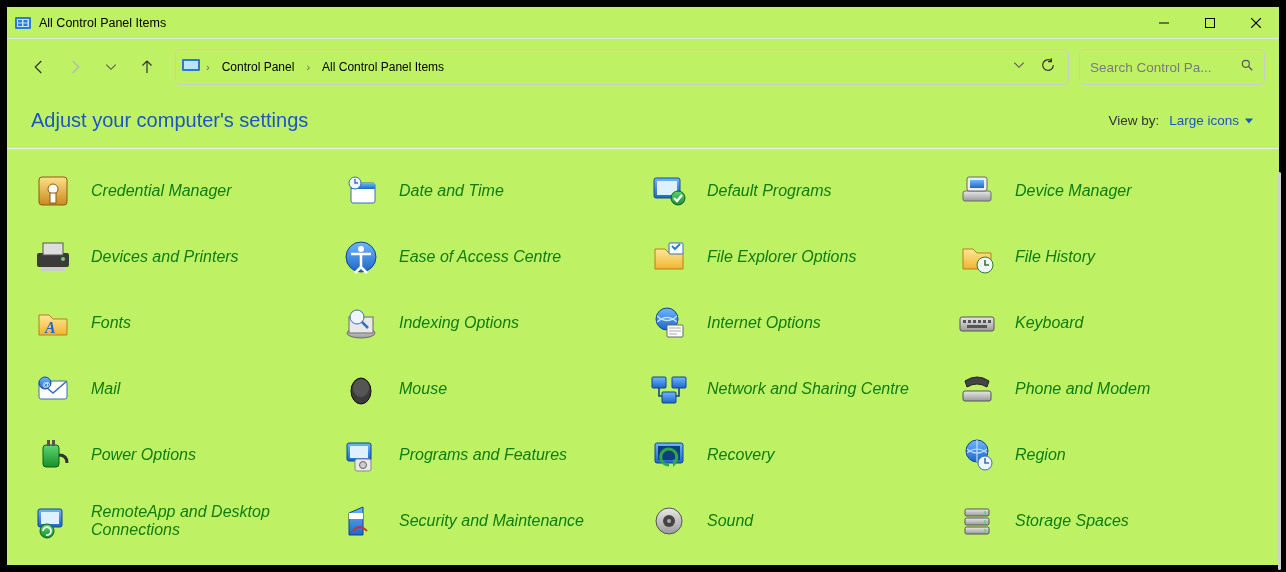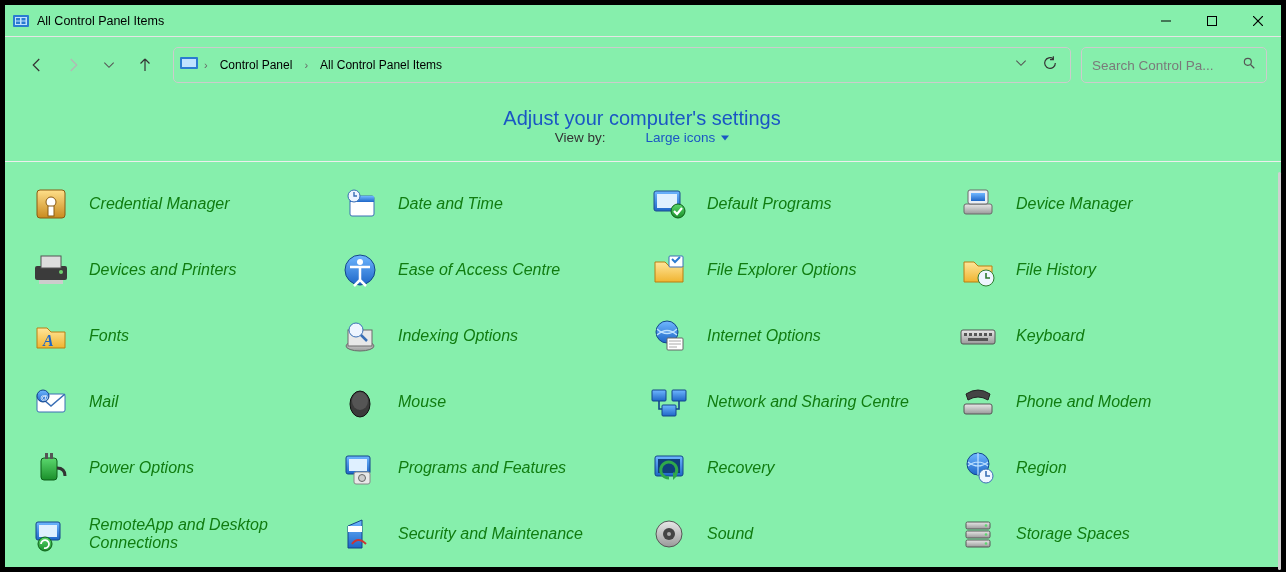--- a/index.html
+++ b/index.html
@@ -1,42 +1,42 @@
 <!DOCTYPE html>
 <html><head>
 <meta charset="utf-8">
 <style>
   * { box-sizing: border-box; margin: 0; padding: 0; }
   html, body { width: 1286px; height: 572px; overflow: hidden; font-family: "Segoe UI", Arial, sans-serif; background: #fff; color: #000; }
-  .window { width: 1286px; height: 572px; border: 5px solid #000000; display: flex; flex-direction: column; background: #86efac; }
+  .window { width: 1286px; height: 572px; border: 7px solid #000000; display: flex; flex-direction: column; background: #bef264; }
   
   .titlebar { height: 32px; display: flex; align-items: center; justify-content: space-between; padding: 0 0 0 8px; border-bottom: 1px solid #e5e5e5; }
   .titlebar-left { display: flex; align-items: center; gap: 8px; }
   .titlebar-icon { width: 16px; height: 16px; }
   .titlebar-title { font-size: 12.5px; }
   .win-controls { display: flex; }
   .win-btn { width: 46px; height: 31px; display: flex; align-items: center; justify-content: center; }
   .win-btn svg { display: block; }
   
   .navbar { height: 56px; display: flex; align-items: center; gap: 10px; padding: 0 14px; }
   .nav-arrows { display: flex; align-items: center; }
   .nav-btn { width: 36px; height: 36px; display: flex; align-items: center; justify-content: center; color: #666; }
   .address { flex: 1; height: 36px; border: 1px solid #ccc; border-radius: 5px; display: flex; align-items: center; gap: 6px; padding: 0 6px; }
   .address .crumb { font-size: 12px; padding: 3px 6px; }
   .address .chev { color: #666; font-size: 11px; }
   .addr-right { margin-left: auto; display: flex; align-items: center; gap: 14px; padding-right: 6px; color: #555; }
   .searchbox { width: 186px; height: 36px; border: 1px solid #ccc; border-radius: 5px; display: flex; align-items: center; padding: 0 10px; gap: 8px; color: #666; }
   .searchbox input { border: none; outline: none; width: 100%; font-size: 13.5px; color: #333; background: transparent; }
   .searchbox input::placeholder { color: #7a7a7a; }
   
-  .content-header { display: flex; align-items: center; justify-content: space-between; padding: 14px 26px 16px 24px; border-bottom: 1px solid #eee; flex-direction: column; }
+  .content-header { display: flex; align-items: center; justify-content: space-between; padding: 14px 26px 16px 24px; border-bottom: 1px solid #eee; }
   .settings-title { color: #1a56c4; font-size: 20px; }
   .viewby { font-size: 13.5px; display: flex; align-items: center; gap: 10px; }
   .viewby .label { color: #333; }
-  .viewby .value { color: #1a56c4; display: inline-flex; align-items: center; gap: 6px; margin-left: 30px; }
+  .viewby .value { color: #1a56c4; display: inline-flex; align-items: center; gap: 6px; }
   
   .grid { padding: 14px 24px 0 24px; display: grid; grid-template-columns: repeat(4, 1fr); gap: 10px 8px; overflow: hidden; position: relative; }
   .item { display: flex; align-items: center; gap: 16px; height: 56px; font-style: italic; }
   .item .icon { width: 44px; height: 44px; flex: 0 0 44px; display: flex; align-items: center; justify-content: center; }
   .item .label { color: #107c10; font-size: 16px; line-height: 1.15; }
   .scrollbar { position: absolute; right: 2px; top: 172px; bottom: 2px; width: 10px; }
   .scrollbar-track { width: 3px; background: #d0d0d0; height: 100%; margin-left: 4px; border-radius: 3px; }
   
 </style>
 </head>

